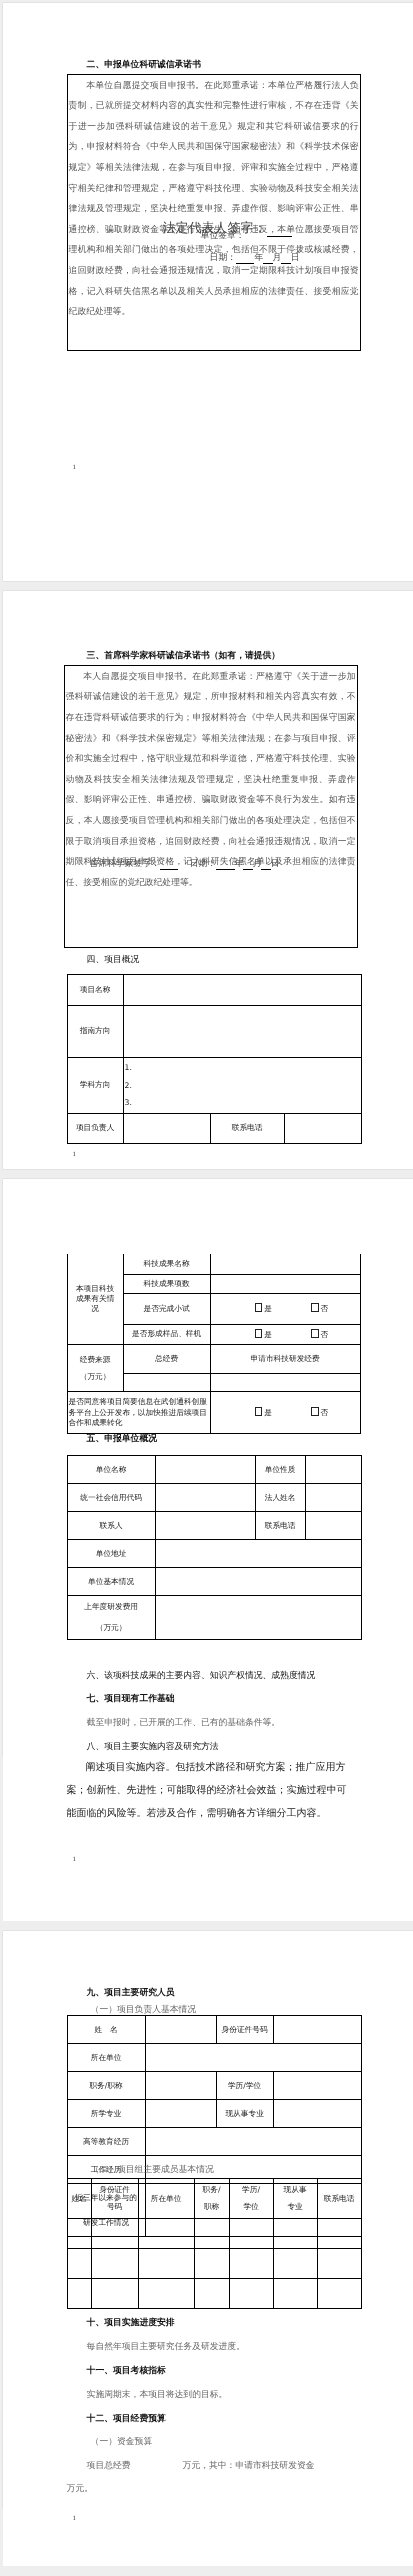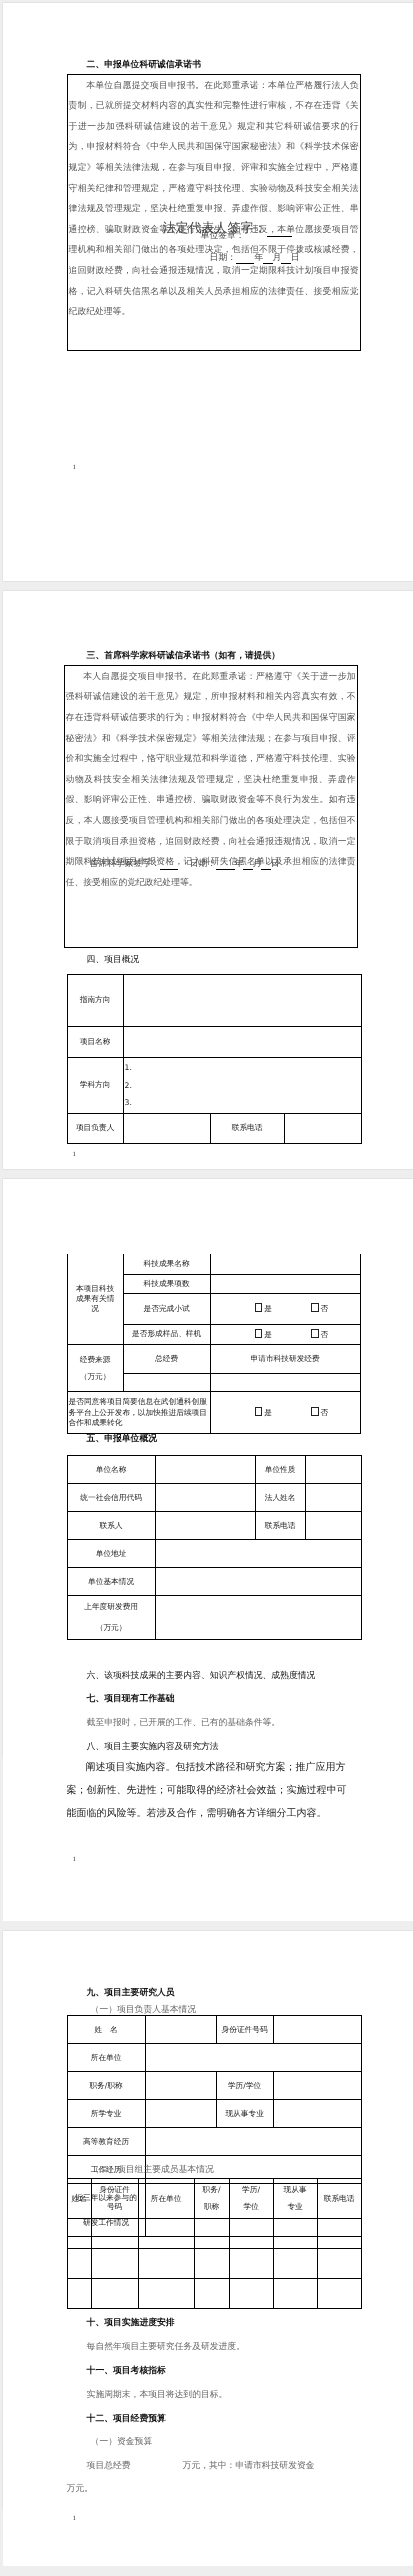--- a/index.html
+++ b/index.html
@@ -49,26 +49,26 @@
   </div>
   <div class="sec-title" style="top:363px;font-weight:normal;">四、项目概况</div>
   <table class="form" style="left:64px;top:383px;width:294px;">
     <colgroup>
         <col style="width:56px">
         <col style="width:87px">
         <col style="width:74px">
         <col style="width:77px">
       </colgroup>
     <tbody>
-        <tr style="height:52px;">
+        <tr style="height:31px;">
+      <td>项目名称</td>
+      <td colspan="3"></td>
+    </tr>
+    <tr style="height:52px;">
       <td>指南方向</td>
-      <td colspan="3"></td>
-    </tr>
-    <tr style="height:31px;">
-      <td>项目名称</td>
       <td colspan="3"></td>
     </tr>
     <tr style="height:56px;">
       <td>学科方向</td>
       <td colspan="3" class="left" style="line-height:17.5px;">
         <div>1.</div>
         <div>2.</div>
         <div>3.</div>
       </td>
     </tr>

